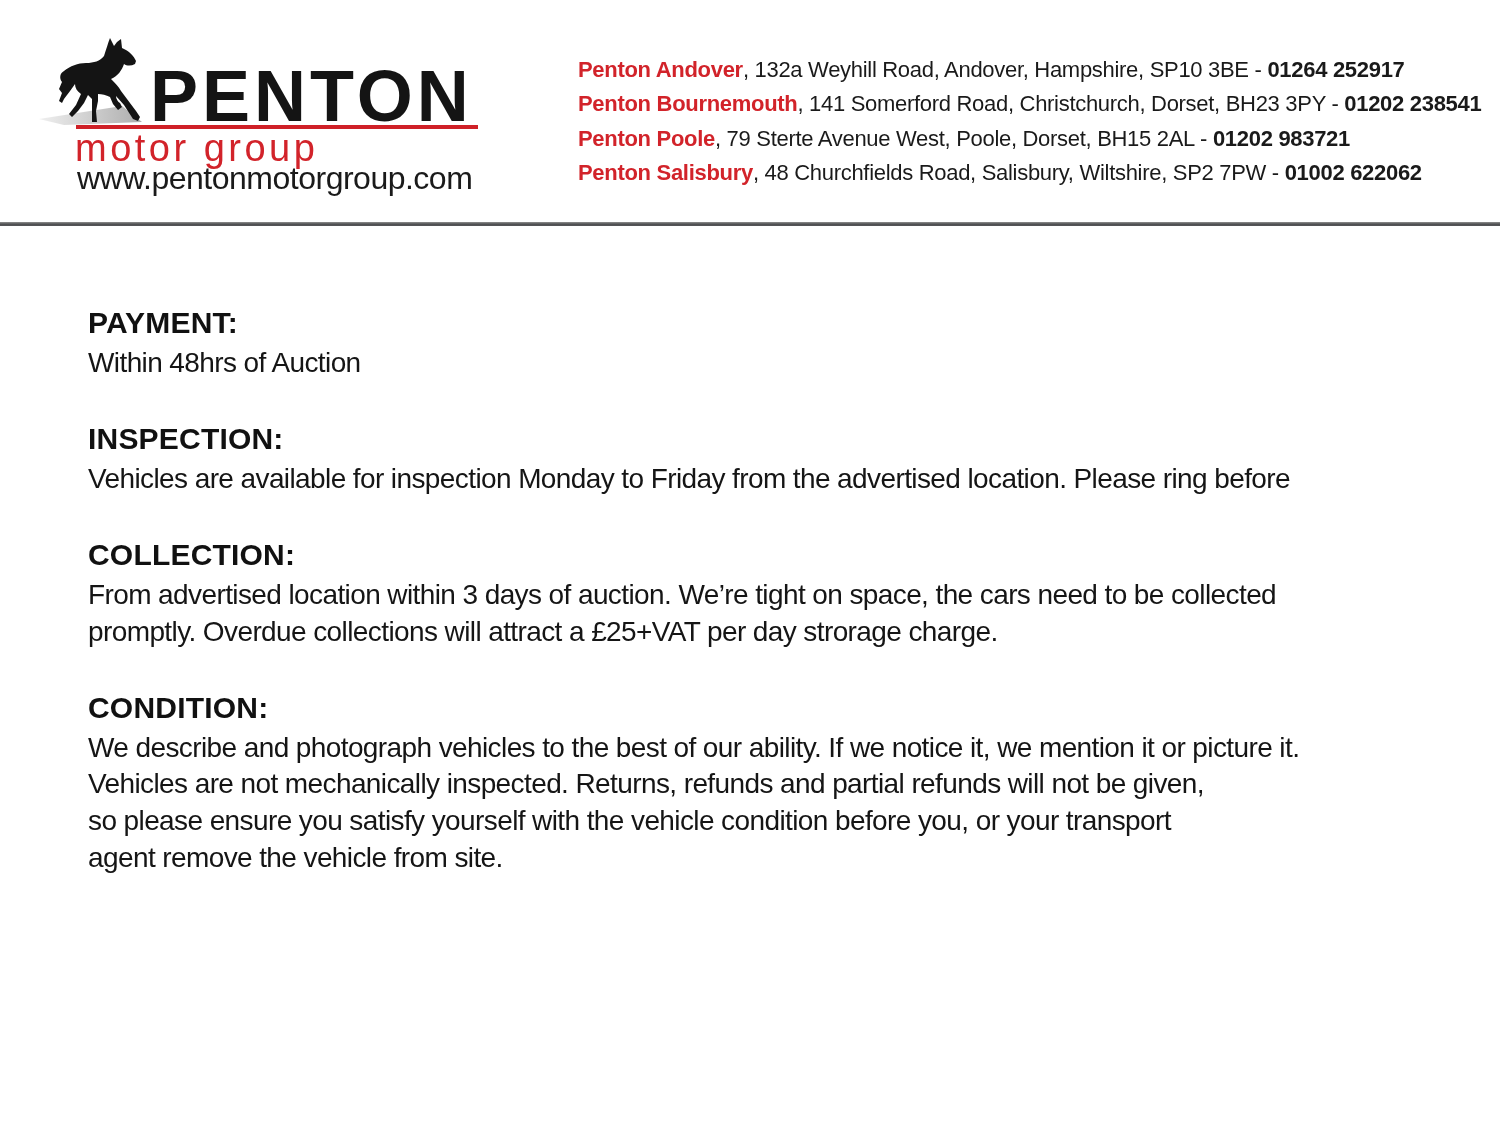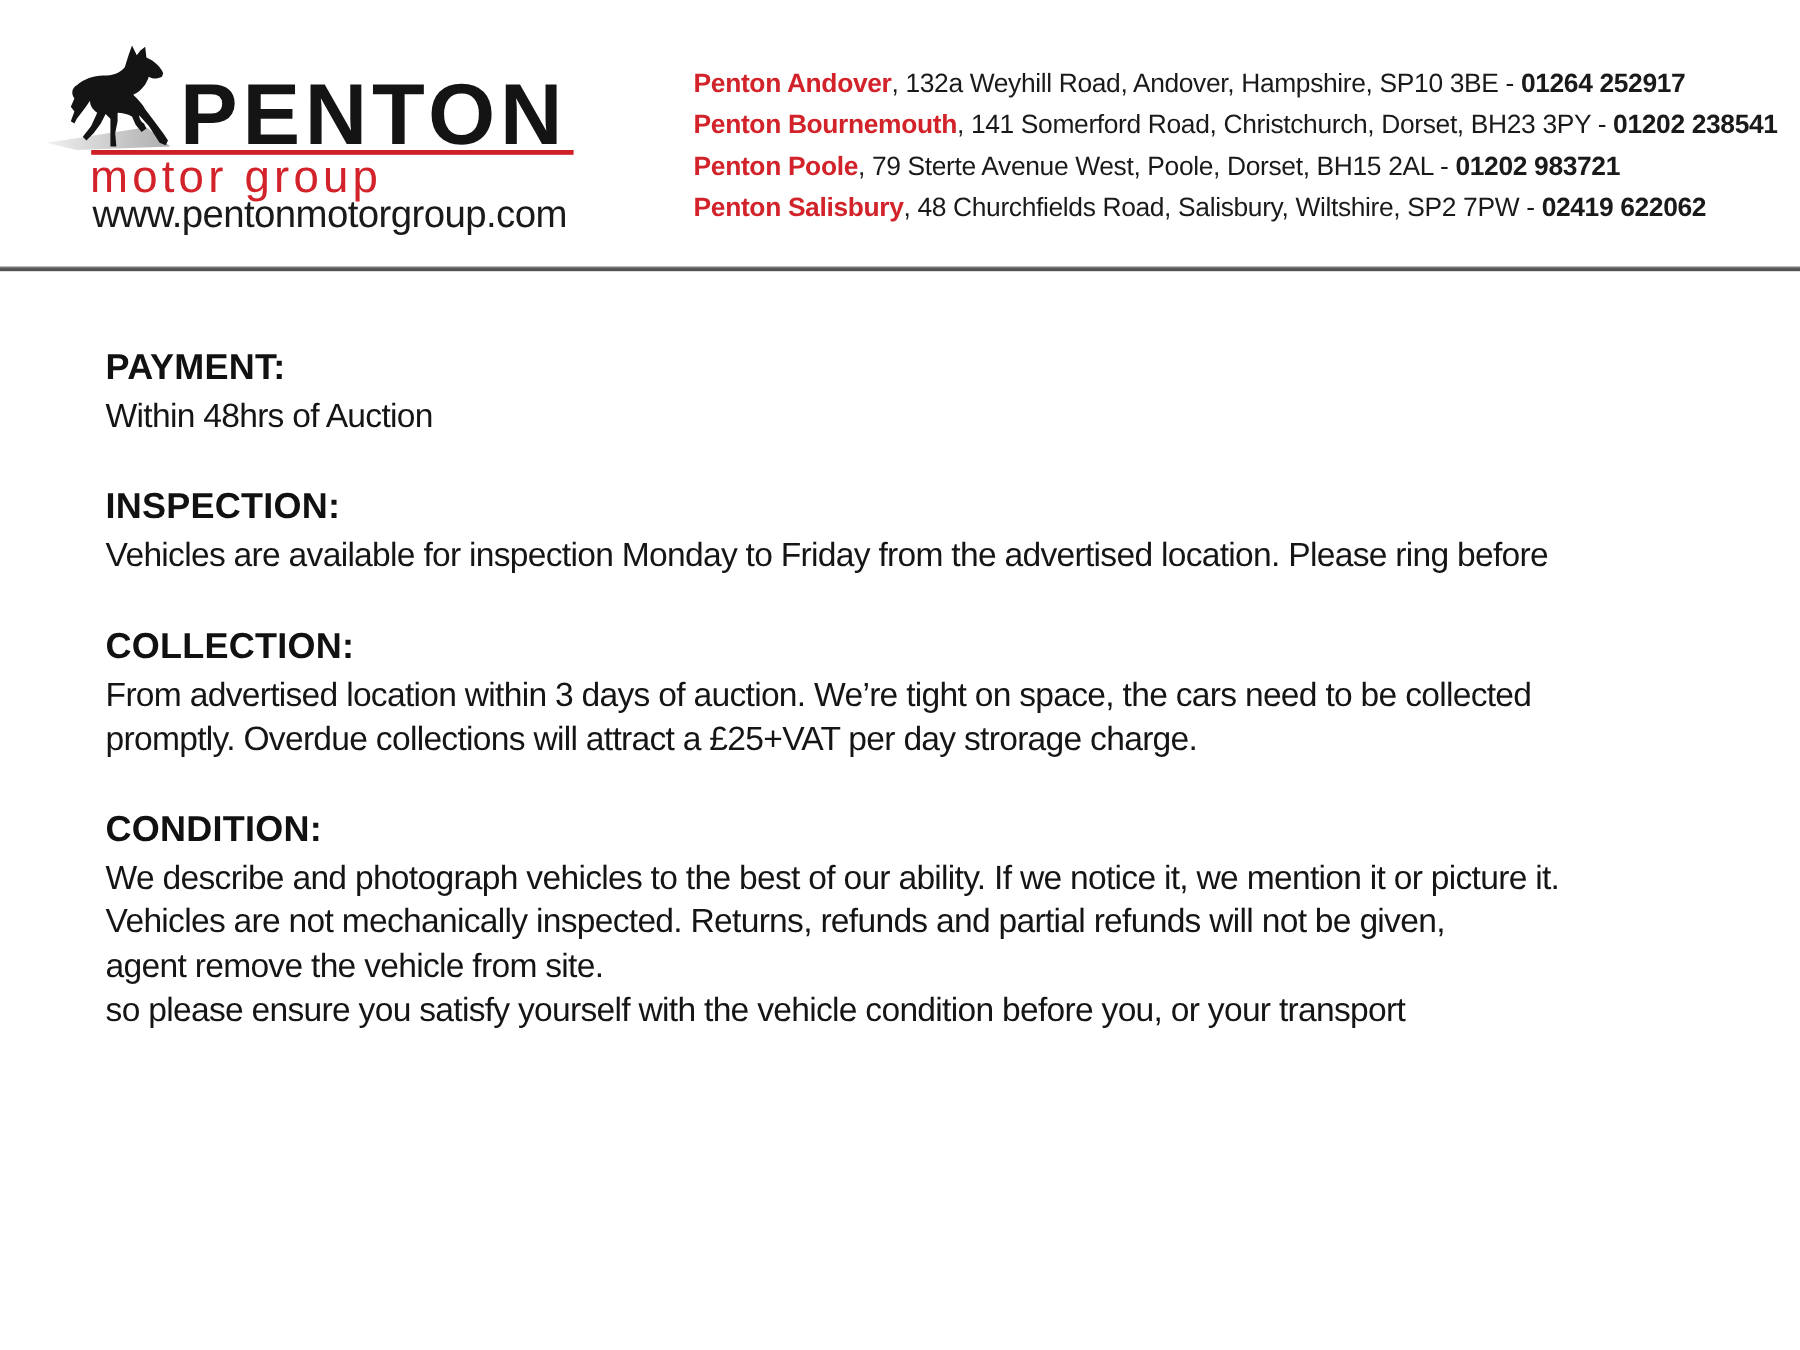--- a/index.html
+++ b/index.html
@@ -71,21 +71,21 @@
     background: linear-gradient(180deg, #909090 0%, #4e4f51 55%, #56575a 100%);
   }
 
   
   .content {
     position: absolute;
     left: 88px; top: 289px;
     width: 1380px;
   }
   .section { margin-top: 40px; }
-  .section:first-child { margin-top: 0; }
+  .section:first-child { margin-top: 16px; }
   .section-heading {
     font-size: 30px;
     font-weight: bold;
     line-height: 36.6px;
     letter-spacing: 0.2px;
     color: #111111;
     margin-bottom: 3px;
   }
   .body-line {
     font-size: 28px;
@@ -132,21 +132,21 @@
 
     <div class="brand-name">PENTON</div>
     <div class="brand-underline"></div>
     <div class="brand-tagline">motor group</div>
     <div class="brand-website">www.pentonmotorgroup.com</div>
 
     <div class="locations">
       <div class="loc-line"><span class="loc-name">Penton Andover</span><span class="loc-details">, 132a Weyhill Road, Andover, Hampshire, SP10 3BE - </span><span class="loc-phone">01264 252917</span></div>
       <div class="loc-line"><span class="loc-name">Penton Bournemouth</span><span class="loc-details">, 141 Somerford Road, Christchurch, Dorset, BH23 3PY - </span><span class="loc-phone">01202 238541</span></div>
       <div class="loc-line"><span class="loc-name">Penton Poole</span><span class="loc-details">, 79 Sterte Avenue West, Poole, Dorset, BH15 2AL - </span><span class="loc-phone">01202 983721</span></div>
-      <div class="loc-line"><span class="loc-name">Penton Salisbury</span><span class="loc-details">, 48 Churchfields Road, Salisbury, Wiltshire, SP2 7PW - </span><span class="loc-phone">02419 622062</span></div>
+      <div class="loc-line"><span class="loc-name">Penton Salisbury</span><span class="loc-details">, 48 Churchfields Road, Salisbury, Wiltshire, SP2 7PW - </span><span class="loc-phone">01002 622062</span></div>
     </div>
   </header>
 
   <div class="divider"></div>
 
   <main class="content">
 
     <section class="section">
       <h2 class="section-heading">PAYMENT:</h2>
       <div class="body-line">Within 48hrs of Auction</div>
@@ -160,18 +160,18 @@
     <section class="section">
       <h2 class="section-heading">COLLECTION:</h2>
       <div class="body-line">From advertised location within 3 days of auction. We’re tight on space, the cars need to be collected</div>
       <div class="body-line">promptly. Overdue collections will attract a £25+VAT per day strorage charge.</div>
     </section>
 
     <section class="section">
       <h2 class="section-heading">CONDITION:</h2>
       <div class="body-line">We describe and photograph vehicles to the best of our ability. If we notice it, we mention it or picture it.</div>
       <div class="body-line">Vehicles are not mechanically inspected. Returns, refunds and partial refunds will not be given,</div>
+      <div class="body-line">so please ensure you satisfy yourself with the vehicle condition before you, or your transport</div>
       <div class="body-line">agent remove the vehicle from site.</div>
-      <div class="body-line">so please ensure you satisfy yourself with the vehicle condition before you, or your transport</div>
     </section>
 
   </main>
 </div>
 
 </body></html>

